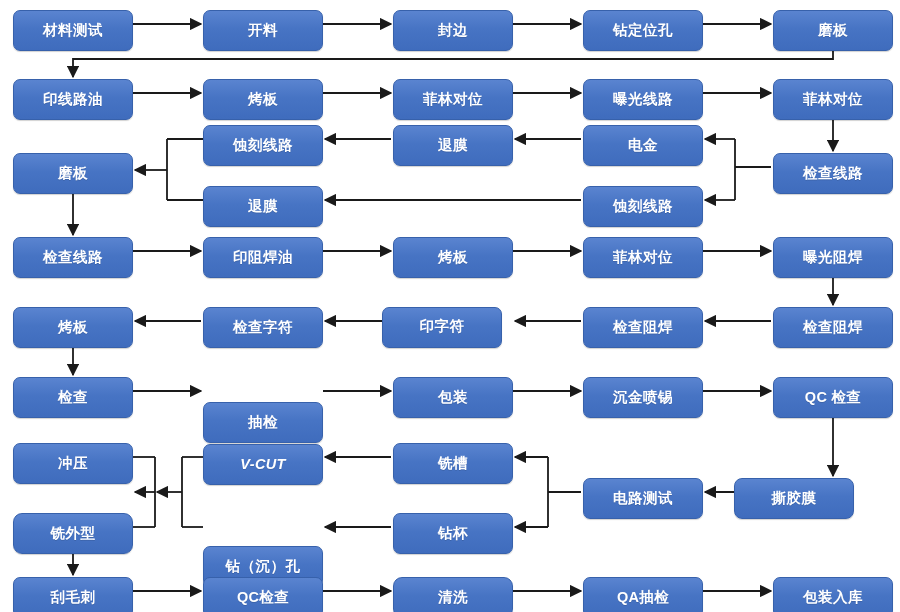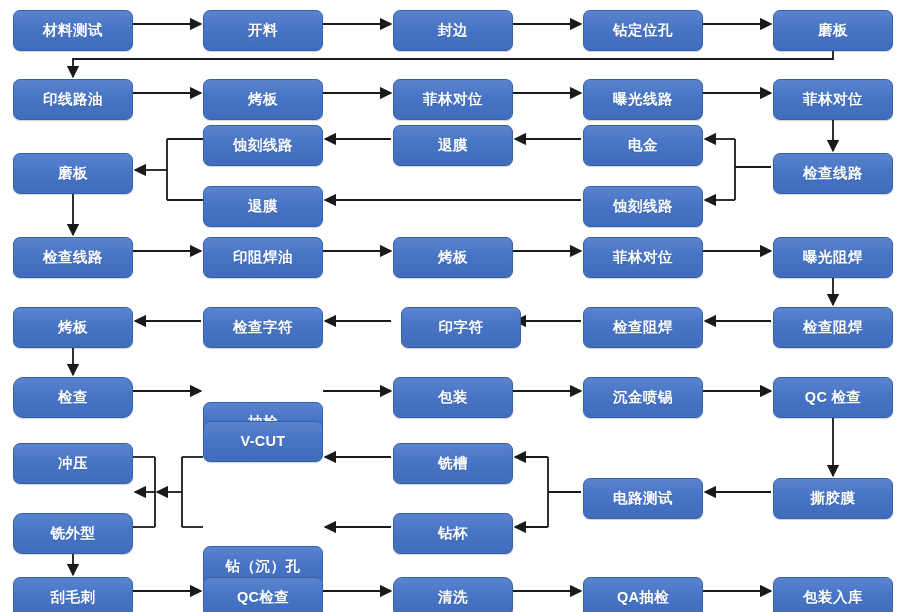--- a/index.html
+++ b/index.html
@@ -168,33 +168,33 @@
       <div class="node" style="left: 13px; top: 153px;">磨板</div>
       <div class="node" style="left: 203px; top: 186px;">退膜</div>
       <div class="node" style="left: 583px; top: 186px;">蚀刻线路</div>
       <div class="node" style="left: 13px; top: 237px;">检查线路</div>
       <div class="node" style="left: 203px; top: 237px;">印阻焊油</div>
       <div class="node" style="left: 393px; top: 237px;">烤板</div>
       <div class="node" style="left: 583px; top: 237px;">菲林对位</div>
       <div class="node" style="left: 773px; top: 237px;">曝光阻焊</div>
       <div class="node" style="left: 13px; top: 307px;">烤板</div>
       <div class="node" style="left: 203px; top: 307px;">检查字符</div>
-      <div class="node" style="left: 401px; top: 307px;">印字符</div>
+      <div class="node" style="left: 382px; top: 307px; font-family: Liberation Mono, monospace;">印字符</div>
       <div class="node" style="left: 583px; top: 307px;">检查阻焊</div>
       <div class="node" style="left: 773px; top: 307px;">检查阻焊</div>
-      <div class="node" style="left: 13px; top: 377px; border-radius: 10px;">检查</div>
+      <div class="node" style="left: 13px; top: 377px;">检查</div>
       <div class="node" style="left: 203px; top: 377px; margin-top: 25px;">抽检</div>
       <div class="node" style="left: 393px; top: 377px;">包装</div>
       <div class="node" style="left: 583px; top: 377px;">沉金喷锡</div>
       <div class="node latin" style="left: 773px; top: 377px;">QC 检查</div>
       <div class="node" style="left: 13px; top: 443px;">冲压</div>
-      <div class="node latin" style="left: 203px; top: 421px;">V-CUT</div>
+      <div class="node latin" style="left: 203px; top: 444px; font-style: italic;">V-CUT</div>
       <div class="node" style="left: 393px; top: 443px;">铣槽</div>
       <div class="node" style="left: 583px; top: 478px;">电路测试</div>
-      <div class="node" style="left: 773px; top: 478px;">撕胶膜</div>
+      <div class="node" style="left: 734px; top: 478px; border-radius: 8px;">撕胶膜</div>
       <div class="node" style="left: 13px; top: 513px; border-radius: 9px;">铣外型</div>
       <div class="node" style="left: 203px; top: 513px; margin-top: 33px;">钻（沉）孔</div>
       <div class="node" style="left: 393px; top: 513px;">钻杯</div>
       <div class="node" style="left: 13px; top: 577px;">刮毛刺</div>
       <div class="node latin" style="left: 203px; top: 577px;">QC检查</div>
       <div class="node" style="left: 393px; top: 577px; border-radius: 9px;">清洗</div>
       <div class="node latin" style="left: 583px; top: 577px;">QA抽检</div>
       <div class="node" style="left: 773px; top: 577px;">包装入库</div>
     </div>
 </div>

